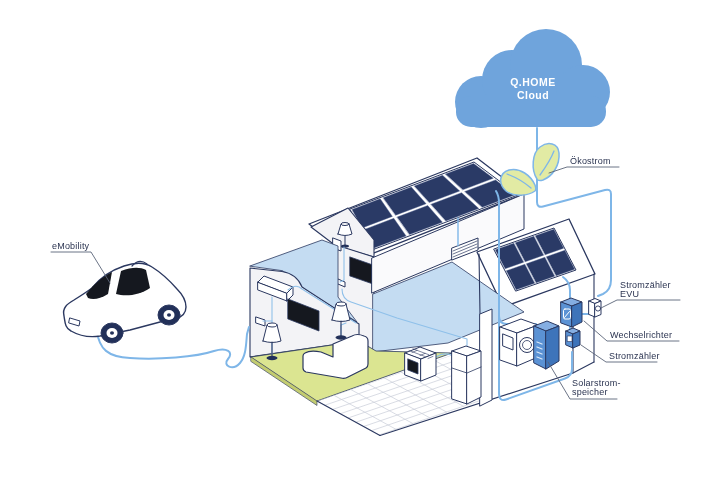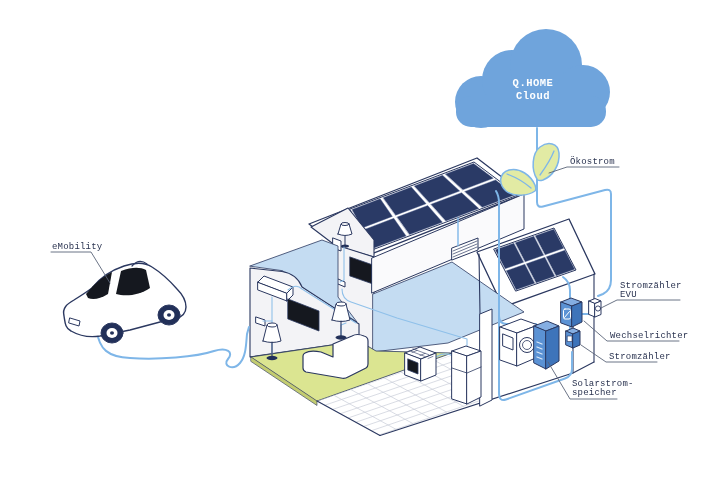--- a/index.html
+++ b/index.html
@@ -1,17 +1,17 @@
 <!DOCTYPE html>
 <html><head>
 <meta charset="utf-8">
 <style>
   html,body{margin:0;padding:0;background:#ffffff;}
   .stage{position:relative;width:728px;height:485px;background:#ffffff;overflow:hidden;
-         font-family:Liberation Mono, monospace;}
+         font-family:Liberation Sans, sans-serif;}
   svg *{stroke-linejoin:round;stroke-linecap:round;}
   .lbl{font-size:9px;fill:#2A3350;letter-spacing:.2px;}
   .cloud-t{font-size:10.5px;font-weight:bold;fill:#ffffff;letter-spacing:.5px;text-anchor:middle;}
   .leader{stroke:#5A6478;stroke-width:.9;fill:none;}
   .navy{stroke:#2B3860;fill:none;}
   .cable{stroke:#7EB6E8;stroke-width:2;fill:none;}
   .wire{stroke:#8FC0EA;stroke-width:1.1;fill:none;}
   .wall{fill:#F3F3F6;stroke:#2B3860;stroke-width:1.1;}
   .whitebox{fill:#ffffff;stroke:#2B3860;stroke-width:1;}
   .devfront{fill:#5B92D4;stroke:#2B3860;stroke-width:1;}

